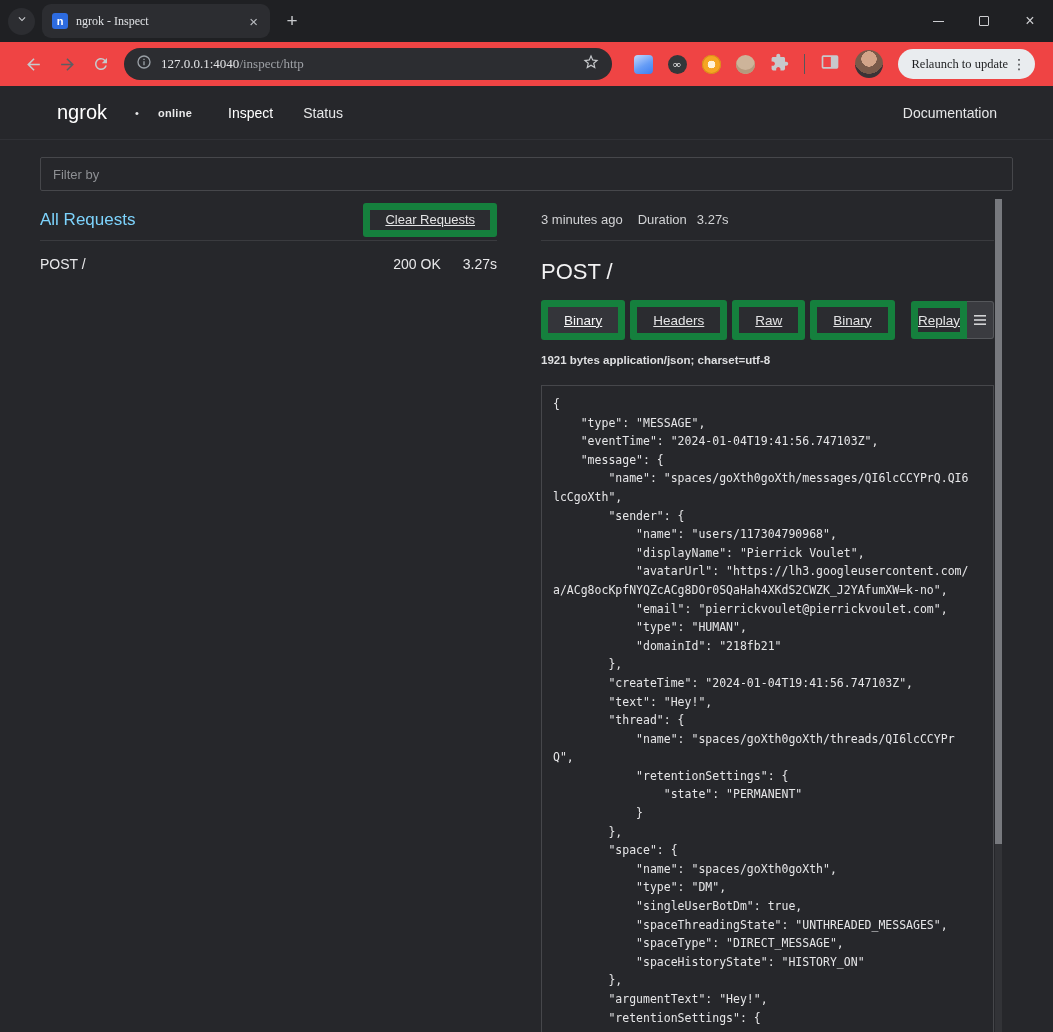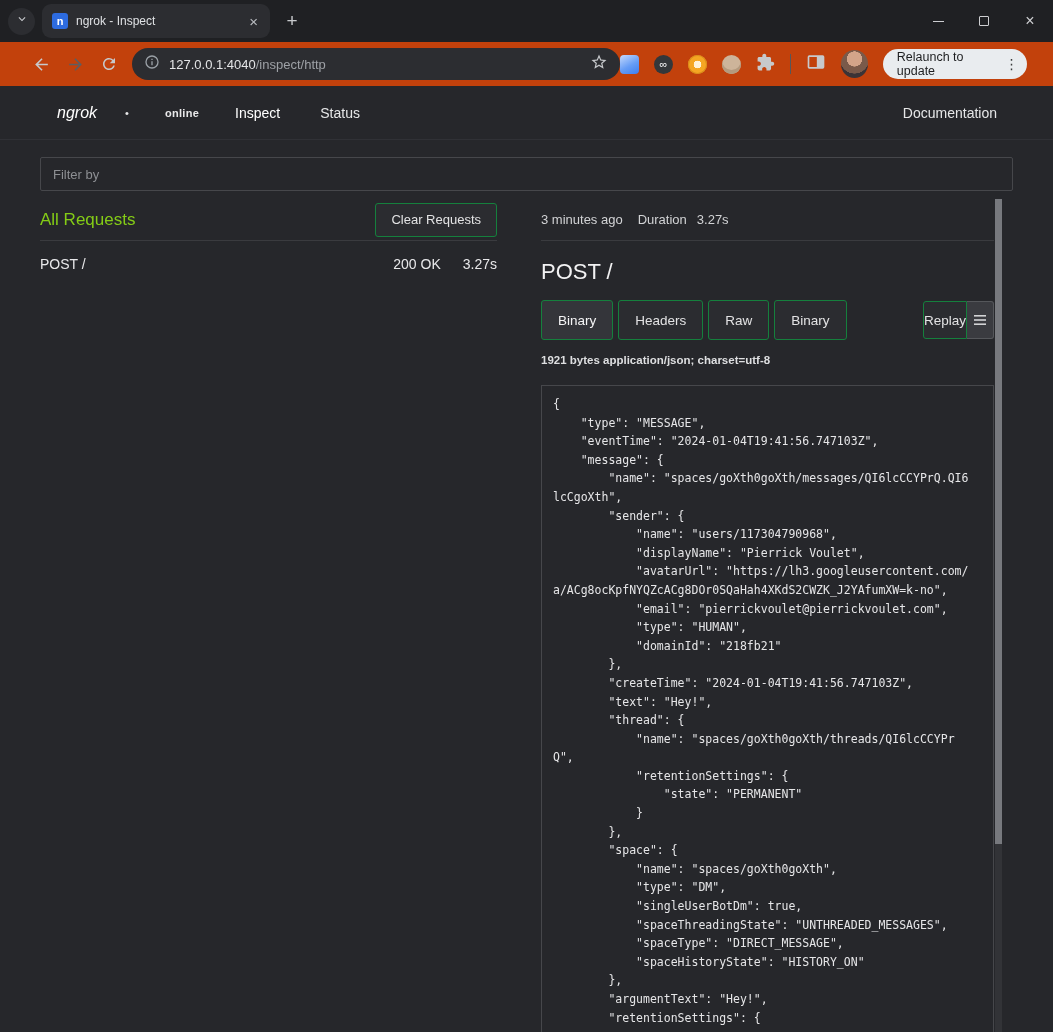--- a/index.html
+++ b/index.html
@@ -8,32 +8,32 @@
            background:#26272b; font-family:"Liberation Sans", sans-serif; }
 
   
   .tabstrip { display:flex; align-items:center; height:42px; background:#1f2023; padding-left:8px; }
   .tab-search { width:27px; height:27px; border-radius:50%; background:#2c2d31;
                 display:flex; align-items:center; justify-content:center; margin-right:7px; }
   .btab { display:flex; align-items:center; gap:8px; width:228px; height:34px;
           background:#2c2d31; border-radius:9px; padding:0 10px; }
   .favicon { width:16px; height:16px; border-radius:3px; background:#2d6bdf; color:#fff;
              font-size:11px; font-weight:700; display:flex; align-items:center; justify-content:center; flex:none; }
-  .btab-title { flex:1; font-size:12px; color:#dfe1e4; white-space:nowrap; overflow:hidden; }
+  .btab-title { flex:1; font-size:12px; color:#dfe1e4; white-space:nowrap; overflow:hidden;font-family:Liberation Serif, serif; }
   .btab-close { color:#b9bcc0; font-size:15px; line-height:1; padding:1px 2px; }
   .new-tab { width:28px; height:28px; margin-left:8px; display:flex; align-items:center;
              justify-content:center; color:#c7c9cc; font-size:19px; }
   .win-controls { margin-left:auto; display:flex; height:100%; }
   .win-btn { width:46px; height:100%; display:flex; align-items:center; justify-content:center; color:#cdced1; }
   .glyph-min { display:block; width:11px; border-top:1.5px solid #cdced1; }
   .glyph-max { display:block; width:10px; height:10px; border:1.3px solid #cdced1; border-radius:1px; }
   .glyph-close { font-size:16px; line-height:1; }
 
   
-  .toolbar { display:flex; align-items:center; height:44px; background:#c2410c; padding:0 24px; }
+  .toolbar { display:flex; align-items:center; height:44px; background:#ef4444; padding:0 16px;font-family:Liberation Serif, serif; }
   .nav-btn { width:34px; height:34px; display:flex; align-items:center; justify-content:center; border-radius:50%; flex:none; }
   .omnibox { width:488px; height:32px; background:#2c2d31; border-radius:16px;
              display:flex; align-items:center; padding:0 12px; margin-left:6px; gap:9px; flex:none; }
   .url { font-size:13px; color:#e4e5e7; white-space:nowrap; }
   .url .path { color:#9ea1a6; }
   .omni-spacer { flex:1; }
   .right-cluster { margin-left:auto; display:flex; align-items:center; gap:15px; padding-right:2px; }
   .ext { width:19px; height:19px; flex:none; }
   .ext-blue { border-radius:4px; background:linear-gradient(150deg,#c6dafc 0%,#669df6 55%,#3d7ef0 100%); }
   .ext-goggles { border-radius:50%; background:#33373a; color:#fff; display:flex;
@@ -46,41 +46,41 @@
             background:radial-gradient(circle at 50% 32%, #d3a489 0 32%, #7a5a4a 33% 62%, #3b3336 63% 100%); }
   .relaunch { height:30px; border-radius:15px; background:#e9ecef; color:#1d1e20; display:flex;
               align-items:center; font-size:12.5px; font-weight:500; padding:0 5px 0 14px; }
   .kebab { width:22px; height:22px; display:flex; align-items:center; justify-content:center;
            color:#3a3b3d; font-size:14px; }
 
   
   .app { position:absolute; top:86px; left:0; right:0; bottom:0; background:#26272b; color:#e9e9ea; }
   .app-header { display:flex; align-items:center; height:54px; padding:0 56px 0 57px;
                 border-bottom:1px solid #303136; }
-  .logo { font-size:16px; font-weight:500; color:#fff;font-style:italic; }
+  .logo { font-size:20px; font-weight:500; color:#fff; }
   .hdr-dot { margin-left:28px; font-size:11px; color:#e9e9ea; }
-  .online { margin-left:36px; font-size:11px; font-weight:700; color:#e9e9ea; letter-spacing:.3px; }
+  .online { margin-left:19px; font-size:11px; font-weight:700; color:#e9e9ea; letter-spacing:.3px; }
   .nav-link { font-size:14px; color:#e6e7e8; }
   .nav-inspect { margin-left:36px; color:#ffffff;text-align:center; }
-  .nav-status { margin-left:40px; }
+  .nav-status { margin-left:30px; }
   .doc-link { margin-left:auto; font-size:14px; color:#e6e7e8; }
 
   .content { padding:0 40px; }
   .filter-input { margin-top:17px; width:100%; height:34px; background:transparent;
                   border:1px solid #46474b; border-radius:2px; color:#e6e6e6; font-size:13px;
                   padding:0 12px; font-family:inherit; }
   .filter-input::placeholder { color:#8d8f93; }
 
   .columns { display:flex; gap:44px; margin-top:8px; }
   .requests { width:457px; flex:none; }
   .panel-head { height:42px; display:flex; align-items:center; justify-content:space-between;
                 border-bottom:1px solid #3a3b3f; }
-  .panel-title { font-size:17px; color:#84cc16;text-align:right; }
-  .btn { background:#2b2c30; border:1px solid #15803d; border-radius:3px; color:#e3e3e4;
-         font-size:13px; font-family:inherit; display:flex; align-items:center; justify-content:center; }
+  .panel-title { font-size:17px; color:#7dd3fc;text-align:right; }
+  .btn { background:#2b2c30; border:7px solid #15803d; border-radius:3px; color:#e3e3e4;
+         font-size:13px; font-family:inherit; display:flex; align-items:center; justify-content:center;text-decoration:underline; }
   .clear-btn { height:34px; padding:0 15px; }
   .req-row { height:46px; display:flex; align-items:center; font-size:14px; color:#e8e8ea; }
   .req-right { margin-left:auto; display:flex; gap:22px;align-items:center; }
 
   .detail { flex:1; position:relative; padding-right:19px; }
   .meta-row { height:42px; display:flex; align-items:center; gap:15px; font-size:13px;
               color:#d2d3d5; border-bottom:1px solid #3a3b3f; }
   .duration { display:flex; gap:10px; }
   .detail-title { margin-top:18px; font-size:22px; font-weight:400; color:#f2f2f3; }
   .tabs-row { margin-top:15px; display:flex; align-items:center; gap:5px; }

